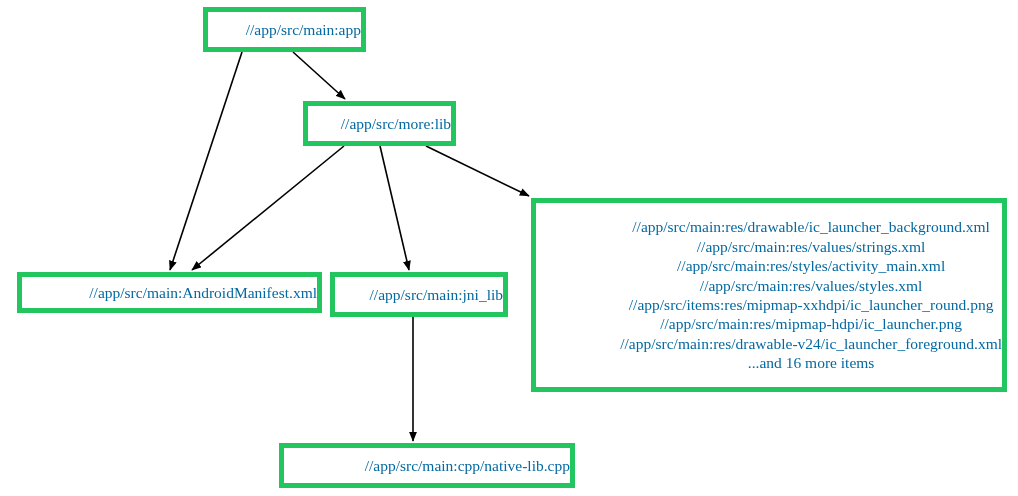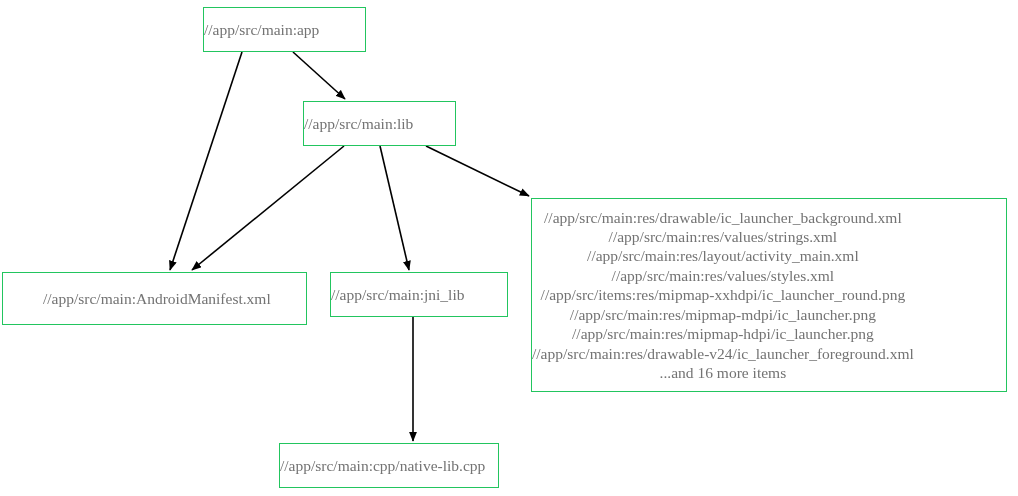--- a/index.html
+++ b/index.html
@@ -18,26 +18,26 @@
   #edge-layer {
     position: absolute;
     left: 0;
     top: 0;
     width: 1018px;
     height: 496px;
   }
   .node {
     position: absolute;
     box-sizing: border-box;
-    border: 1px solid #22c55e;
+    border: 5px solid #22c55e;
     background: #ffffff;
     display: flex;
     align-items: center;
-    justify-content: flex-start;
-    color: #737373;
+    justify-content: flex-end;
+    color: #0369a1;
     z-index: 2;
   }
   .node-label {
     font-size: 15.5px;
     line-height: 1.0;
     white-space: nowrap;
     text-align: center;
   }
   .node-multiline {
     display: block;
@@ -46,24 +46,24 @@
     text-align: center;
     white-space: nowrap;
   }
   .node-multiline .res-line {
     display: block;
   }
 
   
   #node-app          { left: 203px; top: 7px;   width: 163px; height: 45px; }
   #node-lib          { left: 303px; top: 101px; width: 153px; height: 45px; }
-  #node-manifest     { left: 2px;   top: 272px; width: 305px; height: 53px; padding-left: 40px; }
+  #node-manifest     { left: 17px;   top: 272px; width: 305px; height: 41px; padding-left: 40px; }
   #node-jni-lib      { left: 330px; top: 272px; width: 178px; height: 45px; }
   #node-resources    { left: 531px; top: 198px; width: 476px; height: 194px; }
-  #node-native-lib   { left: 279px; top: 443px; width: 220px; height: 45px; }
+  #node-native-lib   { left: 279px; top: 443px; width: 296px; height: 45px; }
 </style>
 </head>
 <body>
 
 <div id="graph-canvas">
 
   <svg id="edge-layer" viewBox="0 0 1018 496" xmlns="http://www.w3.org/2000/svg">
     <defs>
       <marker id="arrowhead" markerWidth="10" markerHeight="8" refX="9.2" refY="4" orient="auto" markerUnits="userSpaceOnUse">
         <polygon points="0,0 10,4 0,8" fill="#000000"></polygon>
@@ -81,39 +81,38 @@
     <line x1="426" y1="146" x2="529" y2="196" stroke="#000000" stroke-width="1.6" marker-end="url(#arrowhead)"></line>
 
     <line x1="413" y1="317" x2="413" y2="441" stroke="#000000" stroke-width="1.6" marker-end="url(#arrowhead)"></line>
   </svg>
 
   <div class="node" id="node-app">
     <span class="node-label">//app/src/main:app</span>
   </div>
 
   <div class="node" id="node-lib">
-    <span class="node-label">//app/src/main:lib</span>
+    <span class="node-label">//app/src/more:lib</span>
   </div>
 
   <div class="node" id="node-manifest">
     <span class="node-label">//app/src/main:AndroidManifest.xml</span>
   </div>
 
   <div class="node" id="node-jni-lib">
     <span class="node-label">//app/src/main:jni_lib</span>
   </div>
 
   <div class="node" id="node-resources">
     <span class="node-multiline" id="resources-lines">
         <span class="res-line">//app/src/main:res/drawable/ic_launcher_background.xml</span>
         <span class="res-line">//app/src/main:res/values/strings.xml</span>
-        <span class="res-line">//app/src/main:res/layout/activity_main.xml</span>
+        <span class="res-line">//app/src/main:res/styles/activity_main.xml</span>
         <span class="res-line">//app/src/main:res/values/styles.xml</span>
         <span class="res-line">//app/src/items:res/mipmap-xxhdpi/ic_launcher_round.png</span>
-        <span class="res-line">//app/src/main:res/mipmap-mdpi/ic_launcher.png</span>
         <span class="res-line">//app/src/main:res/mipmap-hdpi/ic_launcher.png</span>
         <span class="res-line">//app/src/main:res/drawable-v24/ic_launcher_foreground.xml</span>
         <span class="res-line">...and 16 more items</span>
       </span>
   </div>
 
   <div class="node" id="node-native-lib">
     <span class="node-label">//app/src/main:cpp/native-lib.cpp</span>
   </div>
 

